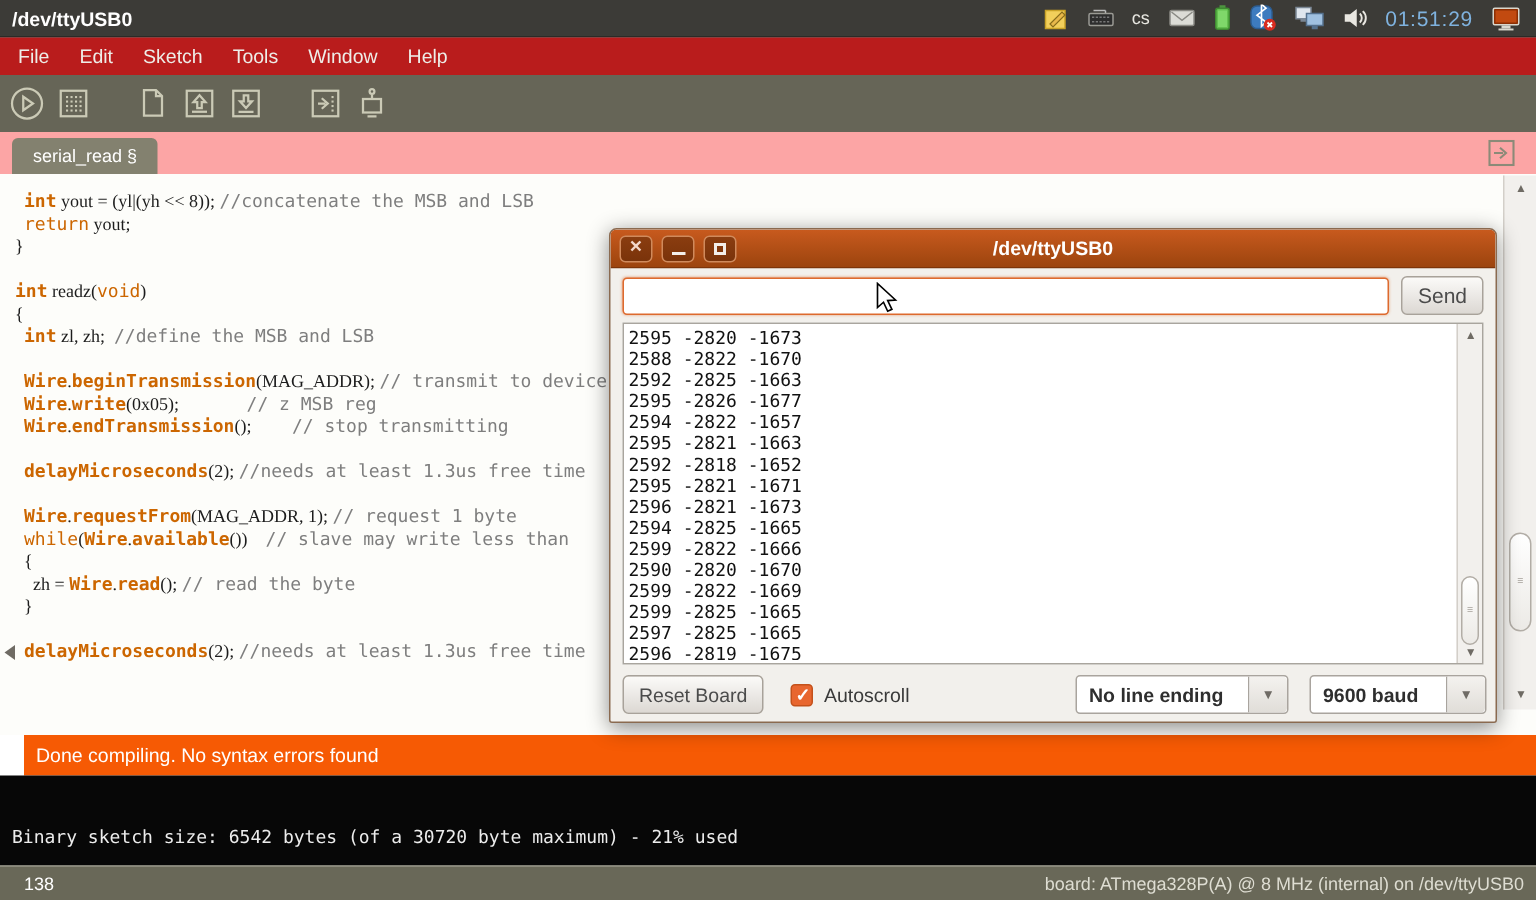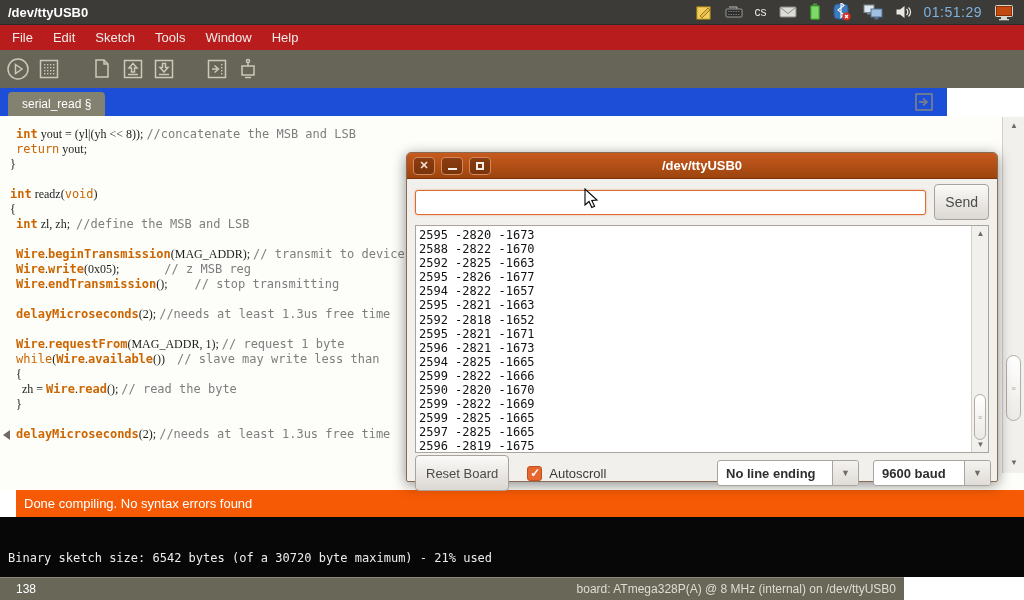--- a/index.html
+++ b/index.html
@@ -23,21 +23,21 @@
   .menu-item { color:#eeede8; font-size:13px; padding:0 10px; line-height:25px; cursor:default;}
 
   
   .toolbar { position:absolute; left:0; top:50px; width:1024px; height:38px;
     background:#666557; display:flex; align-items:center; }
   .tool-btn { width:26px; height:26px; margin-left:5px; display:flex; align-items:center; justify-content:center;}
   .tb-gap { width:22px; }
   .tool-btn svg { display:block; }
 
   
-  .tabbar { position:absolute; left:0; top:88px; width:947px; height:28px; background:#1d4ed8;}
+  .tabbar { position:absolute; left:0; top:88px; width:1024px; height:28px; background:#fca5a5;}
   .tab { position:absolute; left:8px; top:4px; height:24px; background:#83816f;
     border-radius:4px 4px 0 0; color:#fff; font-size:12px; padding:0 14px; line-height:24px;}
   .newtab-btn { position:absolute; right:14px; top:5px; width:18px; height:18px; }
 
   
   .editor { position:absolute; left:0; top:116px; width:1024px; height:374px; background:#fdfdfa; }
   .code-area { position:absolute; left:10px; top:11px; right:30px; font-family:"DejaVu Sans Mono", monospace;
     font-size:12px; line-height:15px; white-space:pre; }
   .code-line { height:15px; }
   .tok-k { color:#cc6600; font-weight:bold; }
@@ -60,21 +60,21 @@
 
   
   .status-msg { position:absolute; left:16px; top:490px; width:1024px; height:27px;
     background:#f65a04; color:#fff; font-size:13px; display:flex; align-items:center; padding-left:8px;}
 
   
   .console { position:absolute; left:0; top:517px; width:1024px; height:60px; background:#070707;
     color:#ececec; font-family:"DejaVu Sans Mono", monospace; font-size:12px; padding:34px 0 0 8px; }
 
   
-  .footer { position:absolute; left:0; top:577px; width:904px; height:23px; background:#696858;
+  .footer { position:absolute; left:0; top:577px; width:1024px; height:23px; background:#696858;
     border-top:1px solid #8b8a7c; display:flex; align-items:center; justify-content:space-between;
     padding:0 8px 0 16px;gap:44px;}
   .footer-line { color:#ffffff; font-size:12px; }
   .footer-board { color:#deddd2; font-size:12px; }
 
   
   .serial-window { position:absolute; left:406px; top:152px; width:592px; height:330px;
     background:#f2f0ec; border:1px solid #8a6a50; border-radius:5px 5px 2px 2px;
     box-shadow:0 3px 14px rgba(0,0,0,.45); }
   .sw-titlebar { position:relative; height:26px; border-radius:4px 4px 0 0;
@@ -84,21 +84,21 @@
     font-weight:bold; font-size:13px; }
   .wb { position:relative; z-index:2; width:22px; height:18px; margin-left:6px; border-radius:4px;
     background:linear-gradient(#8a3d10,#7a330a); border:1px solid #d08a5c;
     color:#f3eee9; display:flex; align-items:center; justify-content:center;
     font-size:11px; font-weight:bold; line-height:1; }
   .wb .max-glyph { width:8px; height:8px; border:2px solid #f3eee9; display:block;}
   .sw-row1 { display:flex; align-items:center; gap:8px; padding:5px 8px 4px 8px; }
   .sw-input { flex:1; height:25px; background:#fff; border:1px solid #dd6a2e; border-radius:3px;
     font-size:13px; padding:0 4px; outline:none; box-shadow:0 0 2px rgba(221,106,46,.6);}
   .btn { background:linear-gradient(#fbfaf8,#dcd8d3); border:1px solid #a8a29a; border-radius:4px;
-    color:#4b4b4b; font-size:14px; padding:3px 10px; height:36px; }
+    color:#4b4b4b; font-size:14px; padding:3px 10px; height:26px; }
   .sw-output-wrap { position:relative; margin:1px 8px 0 8px; height:228px;
     background:#fff; border:1px solid #a9a59e; }
   .sw-output { position:absolute; left:3px; top:2px; right:20px; bottom:2px; overflow:hidden;
     font-family:"DejaVu Sans Mono", monospace; font-size:12px; line-height:14.1px; color:#111; white-space:pre;}
   .sw-vscroll { position:absolute; right:0; top:0; width:17px; height:226px;
     background:#f2f0ed; border-left:1px solid #d3cfc9;}
   .sw-vscroll .up { top:3px; }
   .sw-vscroll .down { bottom:3px; }
   .sw-vscroll .scroll-arrow { width:17px; }
   .sw-vscroll .scroll-thumb { left:2px; width:12px; top:168px; height:46px; }

